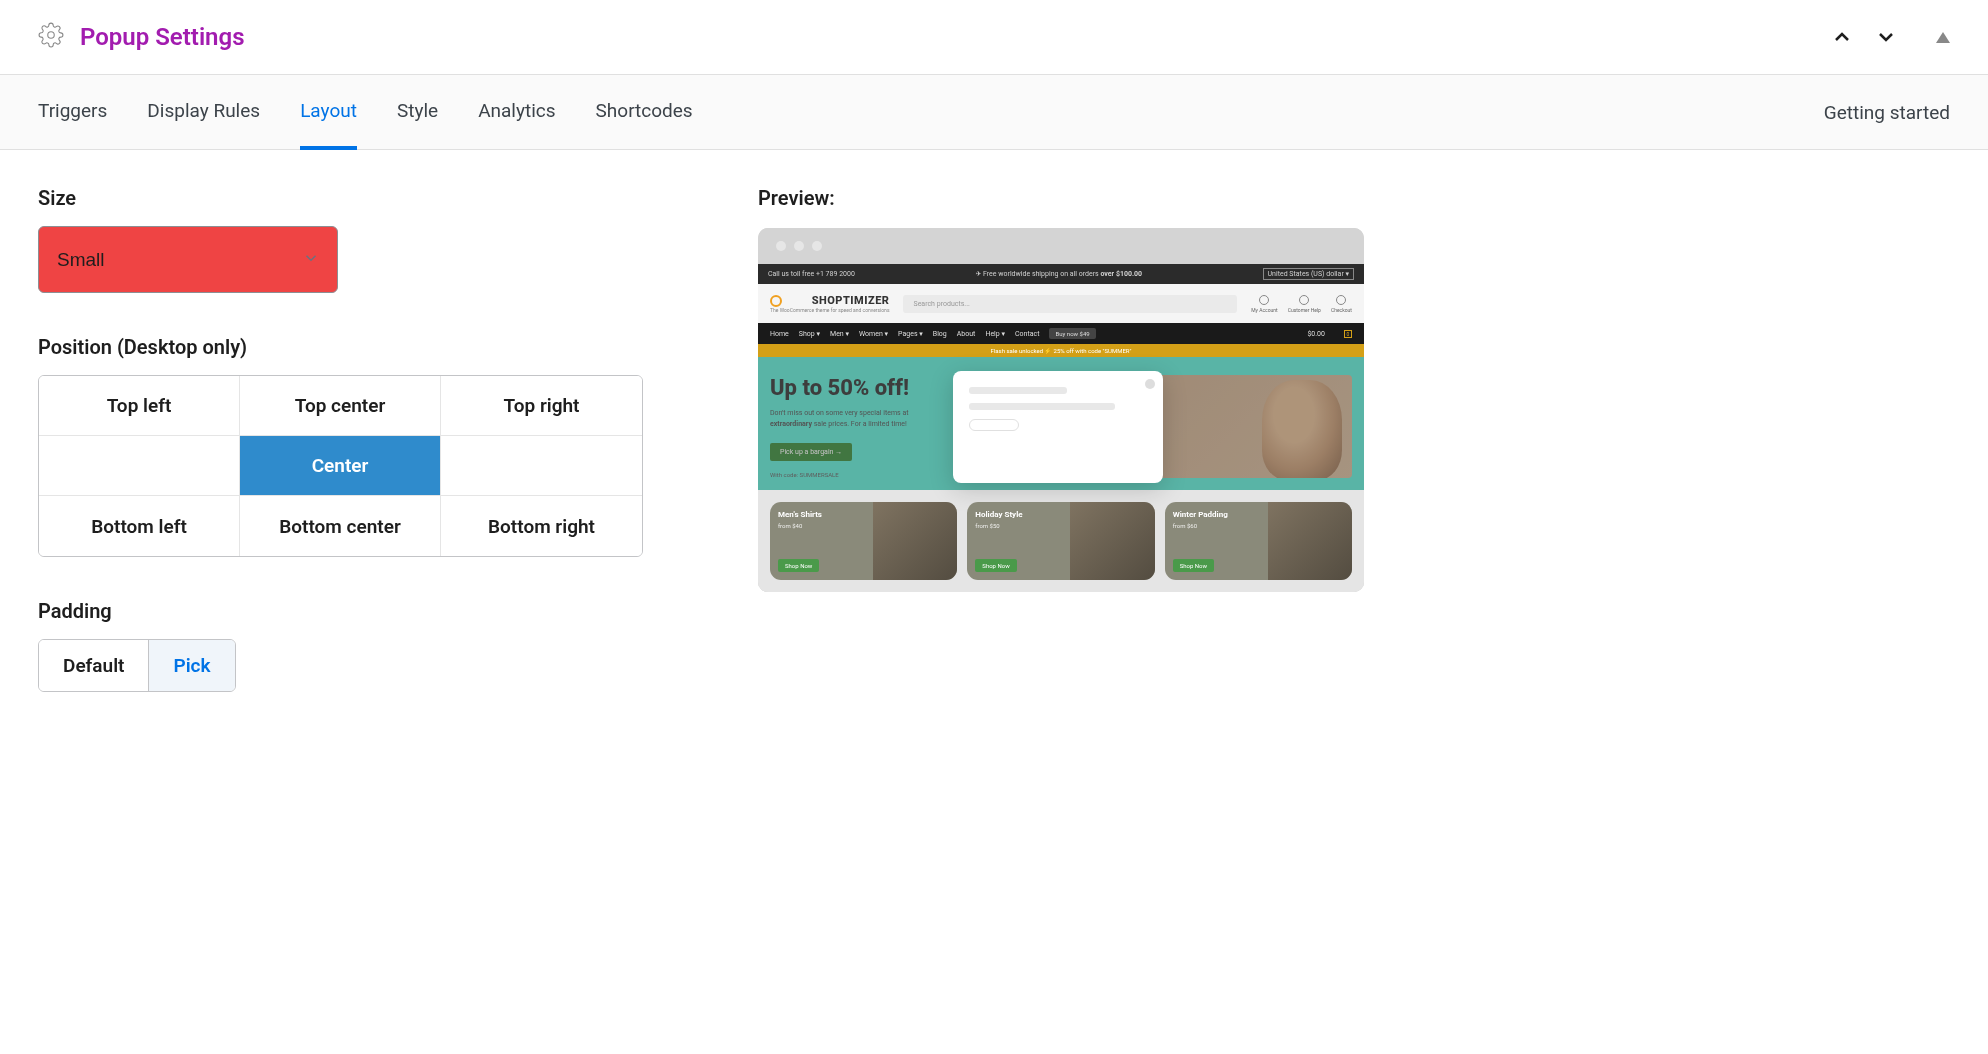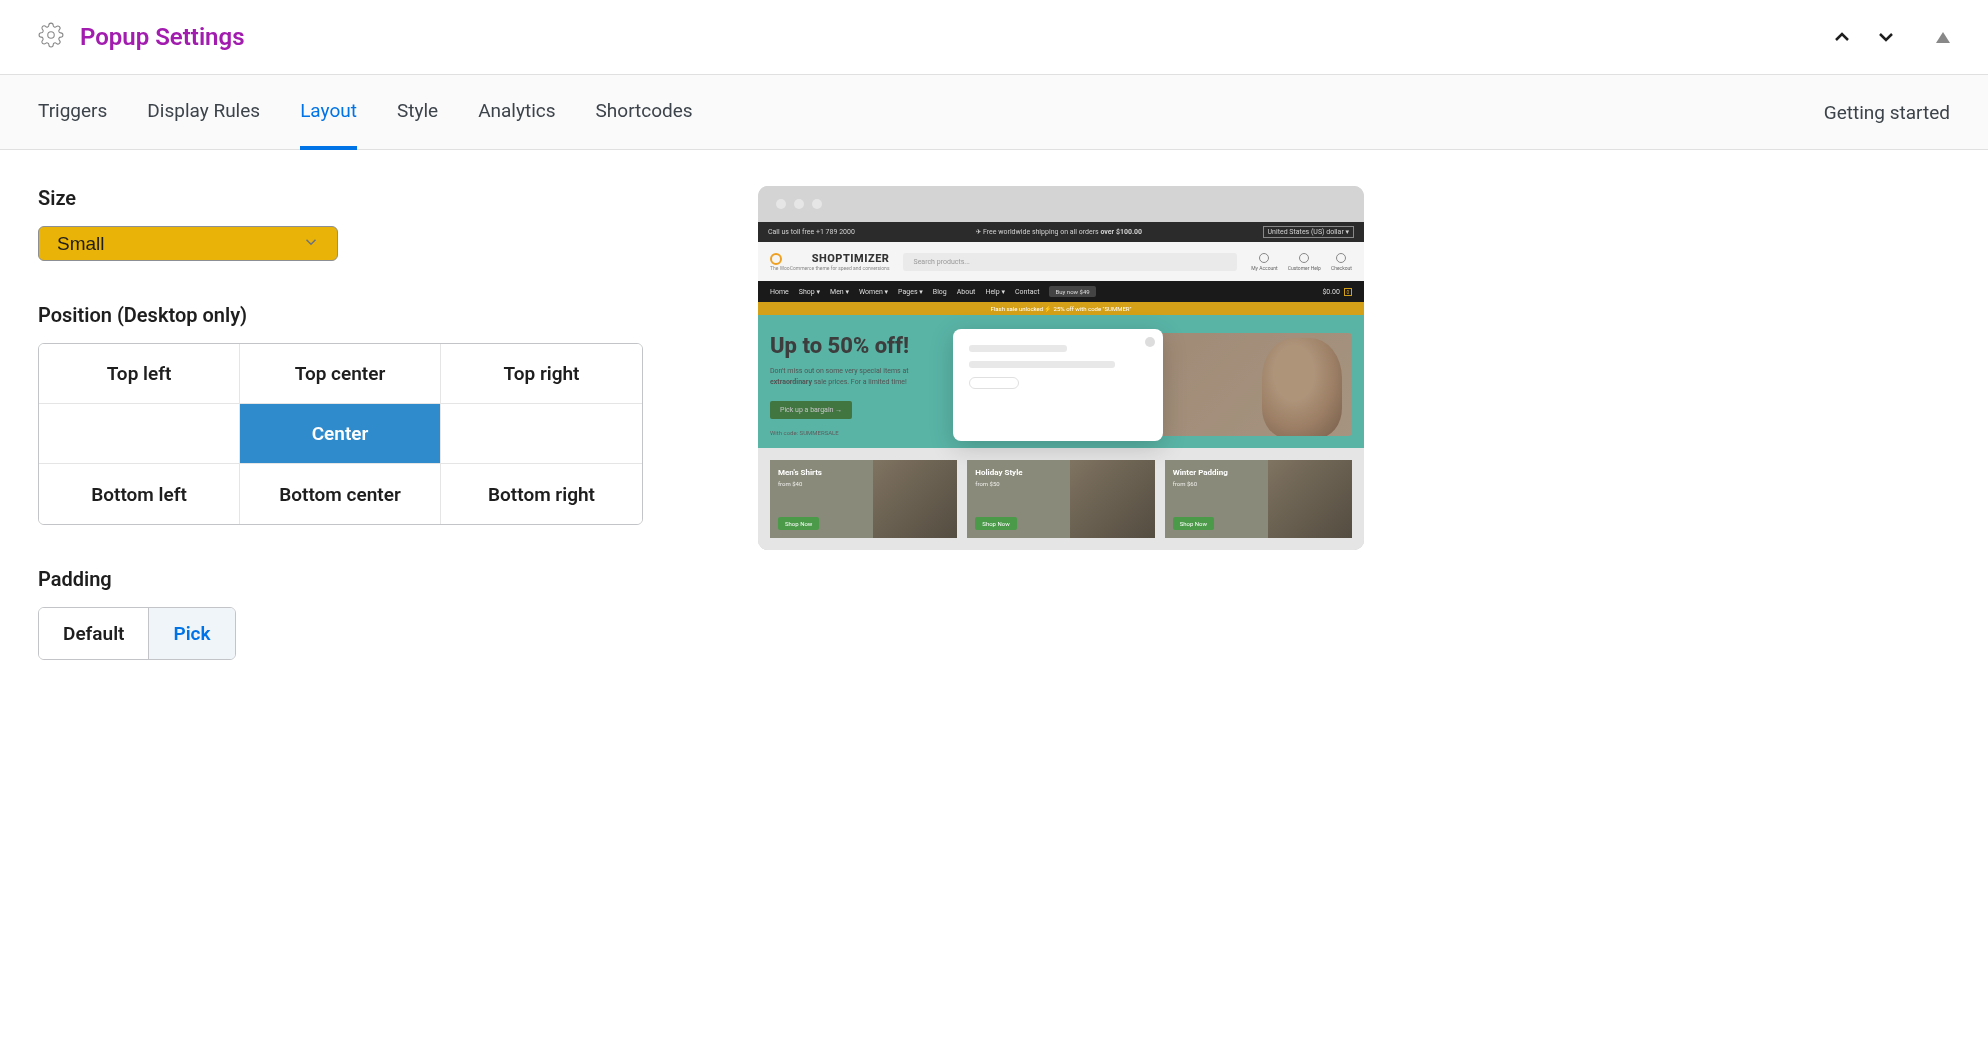--- a/index.html
+++ b/index.html
@@ -27,22 +27,22 @@
 
 .content { display: flex; padding: 36px 38px; gap: 80px; }
 .col-left { flex: 0 0 640px; }
 .col-right { flex: 1; }
 
 .field-label { font-size: 20px; font-weight: 600; margin-bottom: 16px; color: #1e1e1e; }
 .field-sublabel { font-size: 18px; color: #6b7280; margin-bottom: 18px; }
 
 .select-wrap { position: relative; width: 300px; margin-bottom: 42px; }
 .select-wrap select {
-  width: 100%; padding: 6px 18px; font-size: 19px; border: 1px solid #8c8f94;
-  border-radius: 6px; background: #eab308; appearance: none; cursor: pointer; color: #1e1e1e;
+  width: 100%; padding: 22px 18px; font-size: 19px; border: 1px solid #8c8f94;
+  border-radius: 6px; background: #ef4444; appearance: none; cursor: pointer; color: #1e1e1e;
 }
 .select-wrap .arrow { position: absolute; right: 18px; top: 50%; transform: translateY(-50%); pointer-events: none; }
 .select-wrap .arrow svg { width: 18px; height: 18px; stroke: #6b7280; stroke-width: 2; fill: none; }
 
 .position-grid {
   display: grid; grid-template-columns: repeat(3, 1fr); grid-template-rows: repeat(3, 60px);
   border: 1px solid #c3c4c7; border-radius: 6px; overflow: hidden; width: 605px; margin-bottom: 42px;
 }
 .position-cell {
   display: flex; align-items: center; justify-content: center; font-size: 19px; font-weight: 600;
@@ -75,21 +75,21 @@
 .tagline { font-size: 5px; color: #888; }
 .search-box { flex: 1; background: #eaeaea; border-radius: 3px; padding: 5px 10px; font-size: 7px; color: #999; }
 .header-icons { display: flex; gap: 10px; }
 .header-icon { display: flex; flex-direction: column; align-items: center; font-size: 5px; color: #666; gap: 2px; }
 .header-icon .circ { width: 10px; height: 10px; border: 1px solid #888; border-radius: 50%; }
 
 .navbar { background: #1a1a1a; color: #ddd; font-size: 7px; display: flex; align-items: center; padding: 5px 12px; gap: 10px; }
 .navbar .nav-item { cursor: default; }
 .navbar .spacer { flex: 1; }
 .buy-btn { background: #444; padding: 2px 6px; border-radius: 2px; font-size: 6px; }
-.cart-total { font-size: 7px; display: flex; align-items: flex-end; gap: 4px; }
+.cart-total { font-size: 7px; display: flex; align-items: flex-end; gap: 19px; }
 .cart-badge { width: 8px; height: 8px; border: 1px solid #d4a017; font-size: 5px; display: flex; align-items: center; justify-content: center; color: #d4a017; }
 
 .flash-bar { background: #d4a017; color: #fff; font-size: 6px; text-align: center; padding: 3px 0; }
 
 .hero { background: #5eead4; padding: 18px 12px 12px; position: relative; display: flex; }
 .hero-left { flex: 0 0 55%; }
 .hero-title { font-size: 22px; font-weight: 800; color: #333; margin-bottom: 8px; }
 .hero-sub { font-size: 7px; color: #555; line-height: 1.5; margin-bottom: 10px; max-width: 180px; }
 .hero-btn { display: inline-block; background: #3a8a3a; color: #fff; font-size: 7px; padding: 5px 10px; border-radius: 2px; margin-bottom: 10px; }
 .hero-code { font-size: 6px; color: #666; }
@@ -102,21 +102,21 @@
 }
 .popup-close { position: absolute; top: 8px; right: 8px; width: 10px; height: 10px; border-radius: 50%; background: #ddd; }
 .popup-line { height: 7px; background: #e8e8e8; border-radius: 3px; margin-bottom: 9px; }
 .popup-line.w1 { width: 55%; }
 .popup-line.w2 { width: 82%; }
 .popup-pill { width: 28%; height: 12px; border: 1px solid #e0e0e0; border-radius: 7px; margin-top: 4px; }
 
 .hero-dimmer { position: absolute; inset: 0; background: rgba(80,80,80,0.35); pointer-events: none; }
 
 .cards-row { display: flex; gap: 10px; padding: 12px; background: #e5e5e5; }
-.card { flex: 1; height: 78px; background: #8a8a7a; border-radius: 0; padding: 8px; color: #fff; position: relative; overflow: hidden; }
+.card { flex: 1; height: 78px; background: #8a8a7a; border-radius: 11px; padding: 8px; color: #fff; position: relative; overflow: hidden; }
 .card .ct { font-size: 8px; font-weight: 700; }
 .card .cp { font-size: 6px; margin-top: 3px; opacity: 0.85; }
 .card .cb { position: absolute; bottom: 8px; left: 8px; background: #4a9a4a; font-size: 6px; padding: 3px 7px; border-radius: 2px; }
 .card::after { content:""; position: absolute; right: 0; top: 0; bottom: 0; width: 45%; background: linear-gradient(135deg, rgba(120,100,80,0.6), rgba(60,50,40,0.7)); }
 </style>
 </head>
 <body>
 
 <div class="panel-header">
   <span class="gear-icon">
@@ -181,20 +181,21 @@
 
     <div class="field-label">Padding</div>
     <div class="padding-group">
       <div class="padding-btn">Default</div>
       <div class="padding-btn selected">Pick</div>
     </div>
 
   </div>
 
   <div class="col-right">
+    <div class="preview-label">Preview:</div>
 
     <div class="browser-frame">
       <div class="browser-bar">
         <span class="dot"></span>
         <span class="dot"></span>
         <span class="dot"></span>
       </div>
 
       <div class="site">
         <div class="topbar">

